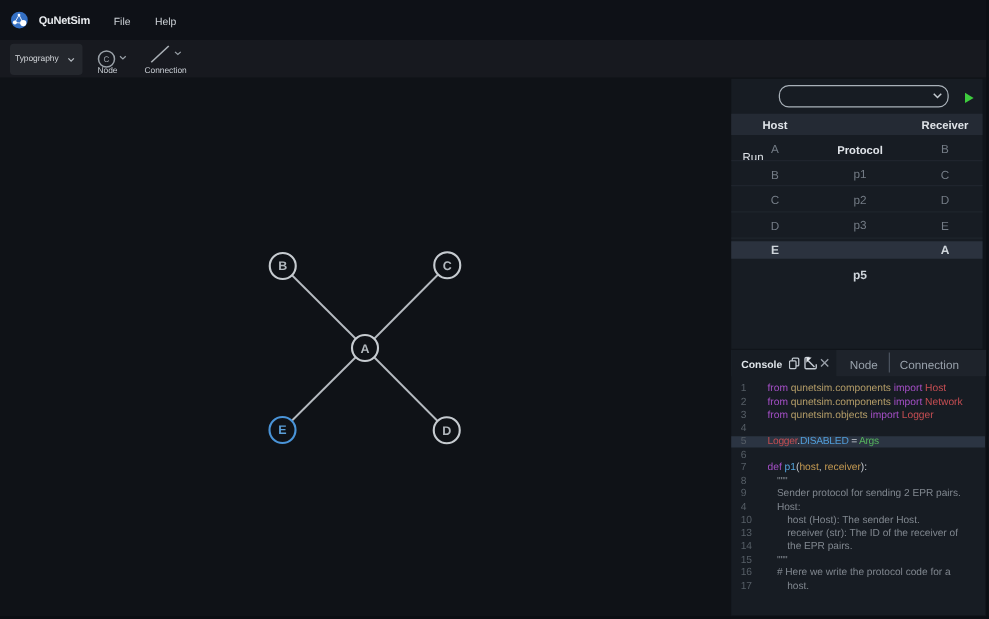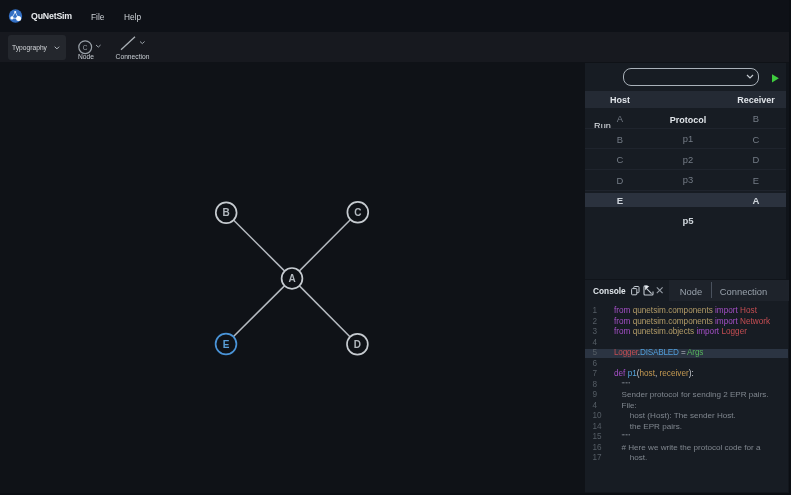--- a/index.html
+++ b/index.html
@@ -200,22 +200,23 @@
       <div class="codelines">
         <div class="cl"><span class="ln">1</span><span class="ct"><span class="k">from</span> <span class="m">qunetsim.components</span> <span class="k">import</span> <span class="r">Host</span></span></div>
         <div class="cl"><span class="ln">2</span><span class="ct"><span class="k">from</span> <span class="m">qunetsim.components</span> <span class="k">import</span> <span class="r">Network</span></span></div>
         <div class="cl"><span class="ln">3</span><span class="ct"><span class="k">from</span> <span class="m">qunetsim.objects</span> <span class="k">import</span> <span class="r">Logger</span></span></div>
         <div class="cl"><span class="ln">4</span></div>
         <div class="cl"><span class="ln">5</span><span class="ct" style="letter-spacing:-0.2px"><span class="r">Logger</span><span class="w">.</span><span class="b">DISABLED</span><span class="w"> = </span><span class="g">Args</span></span></div>
         <div class="cl"><span class="ln">6</span></div>
         <div class="cl"><span class="ln">7</span><span class="ct"><span class="k">def</span> <span class="f">p1</span><span class="w">(</span><span class="o">host</span><span class="w">, </span><span class="o">receiver</span><span class="w">):</span></span></div>
         <div class="cl"><span class="ln">8</span><span class="ct" style="left:36.5px"><span class="d">"""</span></span></div>
         <div class="cl"><span class="ln">9</span><span class="ct" style="left:36.5px"><span class="d">Sender protocol for sending 2 EPR pairs.</span></span></div>
-        <div class="cl"><span class="ln">4</span><span class="ct" style="left:36.5px"><span class="d">File:</span></span></div>
+        <div class="cl"><span class="ln">4</span><span class="ct" style="left:36.5px"><span class="d">Host:</span></span></div>
         <div class="cl"><span class="ln">10</span><span class="ct" style="left:44.8px"><span class="d">host (Host): The sender Host.</span></span></div>
+        <div class="cl"><span class="ln">13</span><span class="ct" style="left:44.8px"><span class="d">receiver (str): The ID of the receiver of</span></span></div>
         <div class="cl"><span class="ln">14</span><span class="ct" style="left:44.8px"><span class="d">the EPR pairs.</span></span></div>
         <div class="cl"><span class="ln">15</span><span class="ct" style="left:36.5px"><span class="d">"""</span></span></div>
         <div class="cl"><span class="ln">16</span><span class="ct" style="left:36.5px"><span class="d"># Here we write the protocol code for a</span></span></div>
         <div class="cl"><span class="ln">17</span><span class="ct" style="left:44.8px"><span class="d">host.</span></span></div>
       </div>
     </div>
   </div>
   <div style="position:absolute;left:0;top:492.5px;width:791px;height:2.5px;background:#0b0e13;z-index:50"></div>
   <div style="position:absolute;left:789px;top:0;width:2px;height:495px;background:#0b0e13;z-index:50"></div>
 </div>

